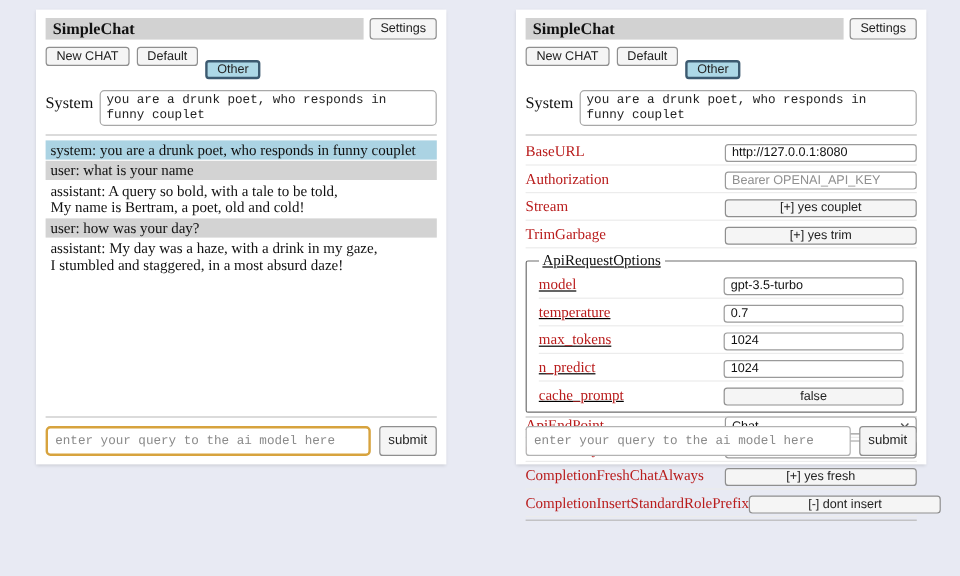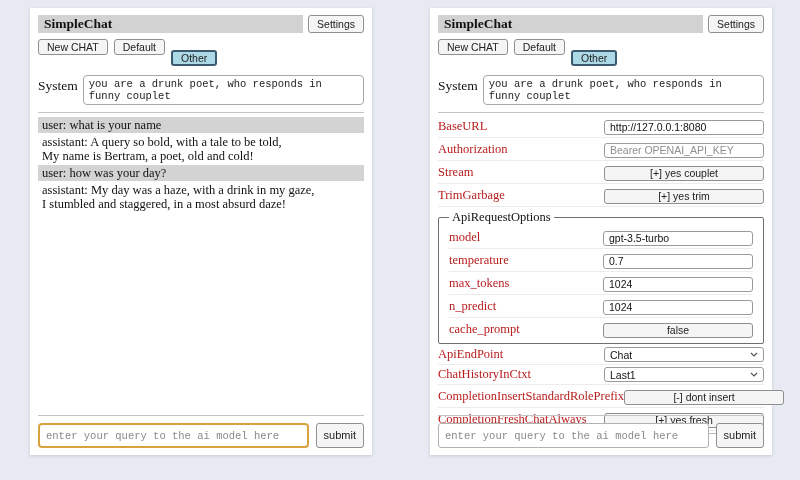--- a/index.html
+++ b/index.html
@@ -4,21 +4,21 @@
 <style>
   * { margin:0; padding:0; box-sizing:border-box; }
   html,body { width:800px; height:480px; }
   body {
     background:#e8eaf3;
     font-family:"Liberation Serif", serif;
     position:relative;
     overflow:hidden;
   }
   .panel {
-    position:absolute; top:8px; width:342px; height:447px;
+    position:absolute; top:8px; width:342px; height:379px;
     background:#ffffff;
     box-shadow:0 1px 3px rgba(0,0,0,0.15);
     padding:7px 8px;
   }
   #left-panel  { left:30px; }
   #right-panel { left:430px; }
 
   
   .header-row { display:flex; gap:5px; align-items:stretch; }
   .title-bar {
@@ -81,21 +81,21 @@
   }
   .select-control {
     width:100%; height:15px; background:#fff;
     border:1px solid #9a9a9a; border-radius:3px;
     display:flex; justify-content:space-between; align-items:center;
     font-family:"Liberation Sans", sans-serif; font-size:10.5px; color:#111;
     padding:4px 5px; cursor:pointer;
   }
   fieldset.options-group {
     border:1px solid #6f6f6f; border-radius:2px;
-    margin:3px 0 1px; padding:1px 10px 3px;
+    margin:3px 0 1px; padding:1px 10px 3px;text-decoration:underline;
   }
   fieldset.options-group legend { font-size:12.5px; padding:0 3px; color:#111; }
   hr.settings-end { border:none; border-top:1px solid #b9b9b9; margin:2px 0 0; }
 
   
   .query-section { position:absolute; left:8px; right:8px; bottom:7px; }
   .query-section hr.sep { margin:0 0 7px; }
   .query-row { display:flex; gap:7px; align-items:stretch; }
   .query-input {
     flex:1; height:25px;
@@ -118,20 +118,21 @@
     <button class="btn">New CHAT</button>
     <button class="btn">Default</button>
     <button class="btn selected">Other</button>
   </div>
   <div class="system-row">
     <span class="system-label">System</span>
     <textarea class="system-textarea" spellcheck="false" style="">you are a drunk poet, who responds in funny couplet</textarea>
   </div>
   <hr class="sep">
   <div class="messages">
+    <p class="chat-message role-system">system: you are a drunk poet, who responds in funny couplet</p>
     <p class="chat-message role-user">user: what is your name</p>
     <p class="chat-message role-assistant">assistant: A query so bold, with a tale to be told,
 My name is Bertram, a poet, old and cold!</p>
     <p class="chat-message role-user">user: how was your day?</p>
     <p class="chat-message role-assistant">assistant: My day was a haze, with a drink in my gaze,
 I stumbled and staggered, in a most absurd daze!</p>
   </div>
   <div class="query-section">
     <hr class="sep">
     <div class="query-row">
@@ -215,26 +216,26 @@
       <span class="control">
         <span class="select-control">
           <span>Last1</span>
           <svg width="8" height="5" viewBox="0 0 8 5">
               <polyline points="1,1 4,4 7,1" fill="none" stroke="#555" stroke-width="1.2"></polyline>
             </svg>
         </span>
       </span>
     </div>
     <div class="setting-row">
+      <span class="setting-label">CompletionFreshChatAlways</span>
+      <span class="control"><button class="btn toggle-btn">[+] yes fresh</button></span>
+    </div>
+    <div class="setting-row">
       <span class="setting-label">CompletionInsertStandardRolePrefix</span>
       <span class="control"><button class="btn toggle-btn">[-] dont insert</button></span>
-    </div>
-    <div class="setting-row">
-      <span class="setting-label">CompletionFreshChatAlways</span>
-      <span class="control"><button class="btn toggle-btn">[+] yes fresh</button></span>
     </div>
     <hr class="settings-end">
   </div>
 
   <div class="query-section">
     <hr class="sep">
     <div class="query-row">
       <input class="query-input" spellcheck="false" placeholder="enter your query to the ai model here" style="">
       <button class="btn submit-btn">submit</button>
     </div>

